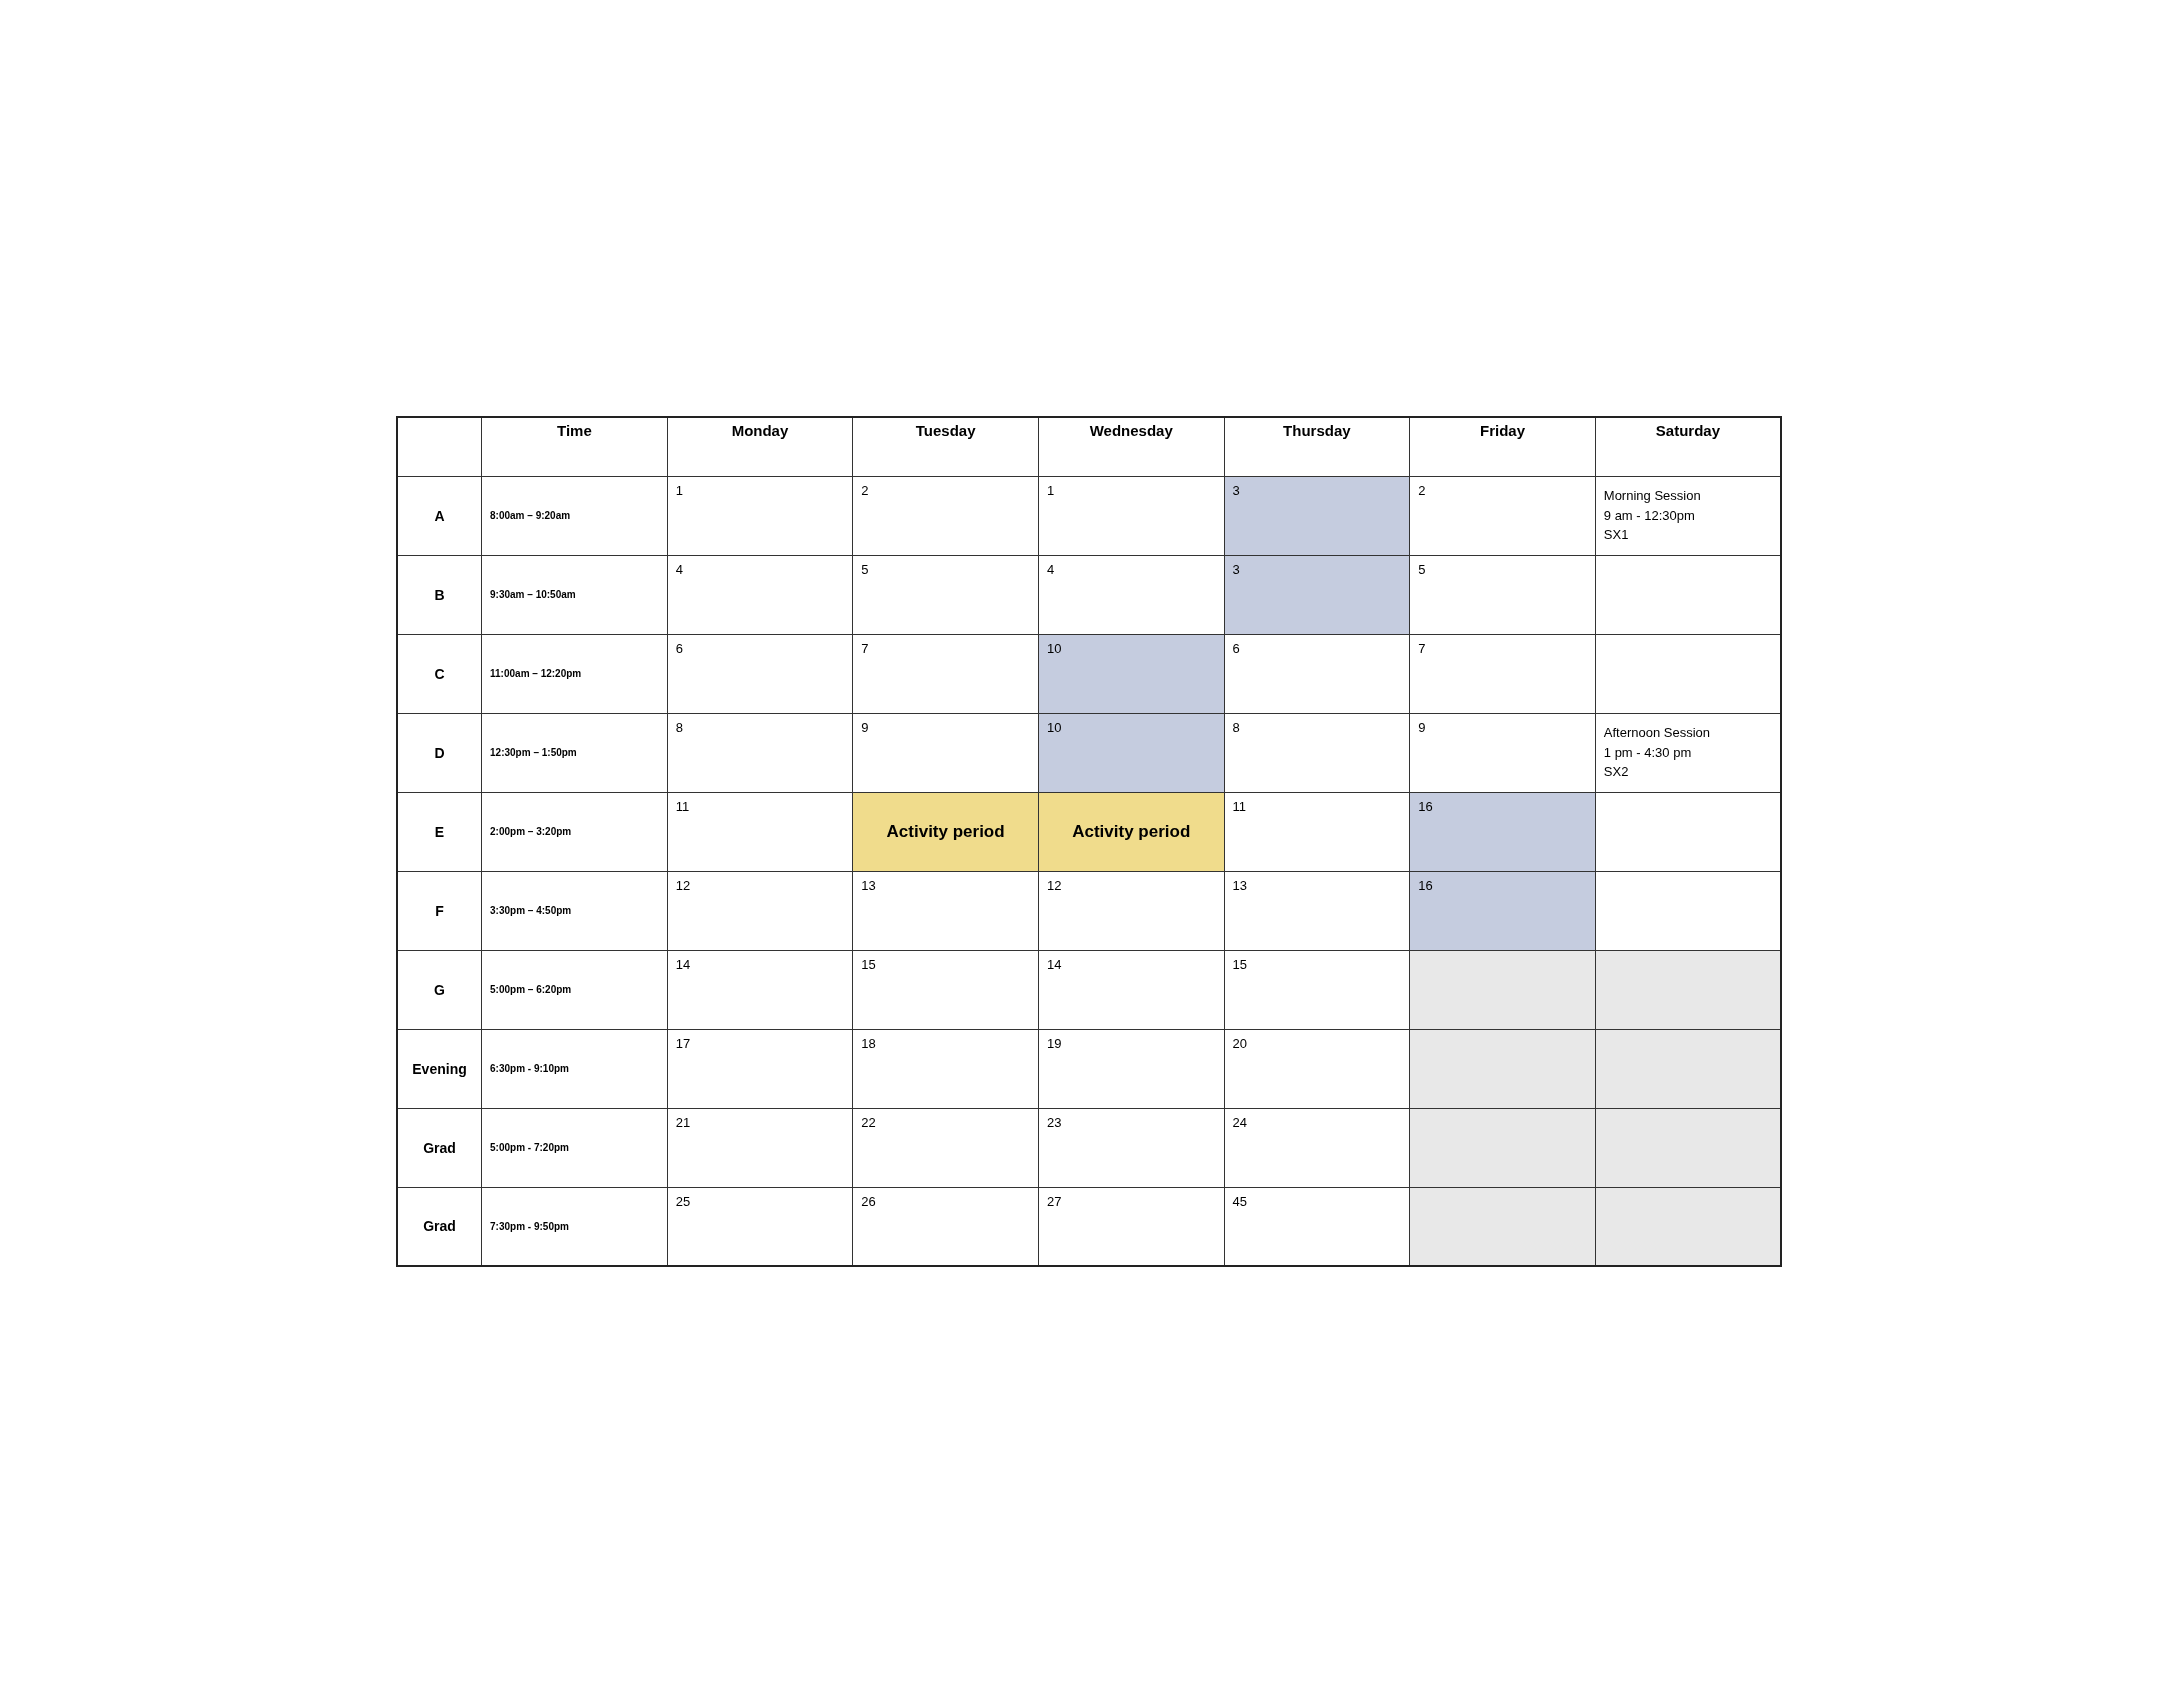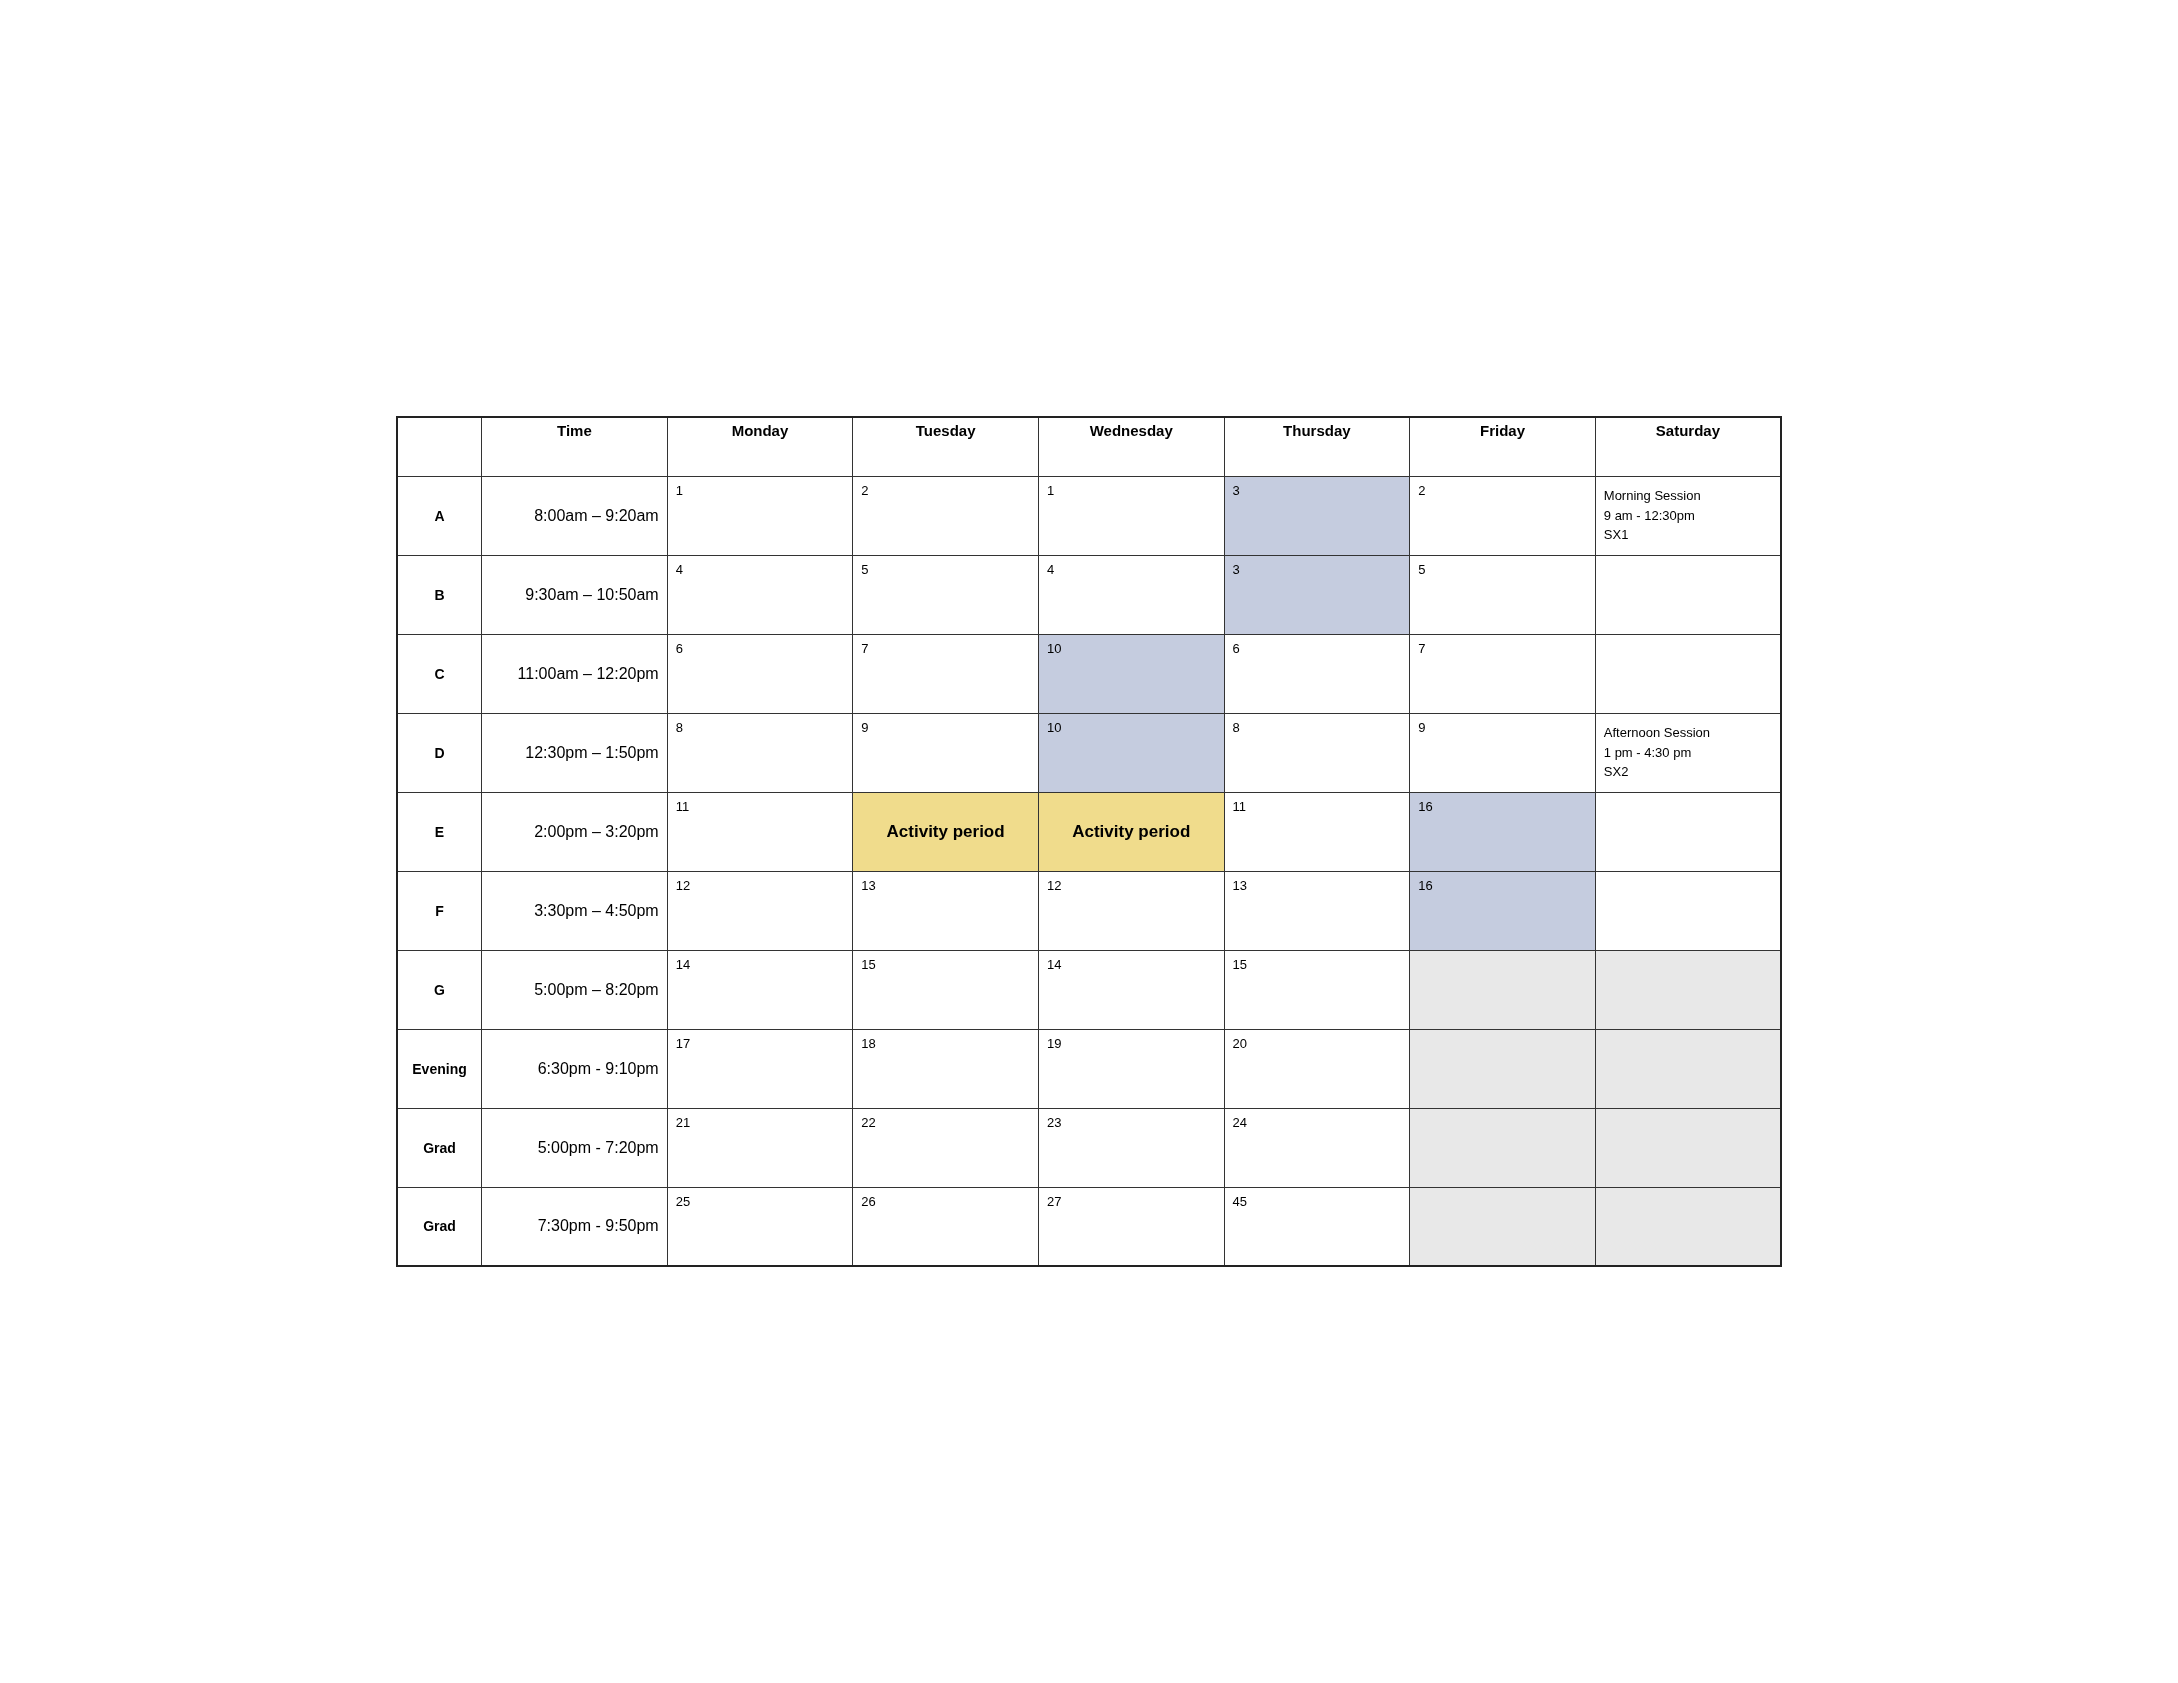--- a/index.html
+++ b/index.html
@@ -34,25 +34,25 @@
       font-size: 15px;
       padding: 4px 8px;
     }
     .col-row-label {
       text-align: center;
       font-weight: bold;
       width: 69px;
       vertical-align: middle;
     }
     .col-time {
-      text-align: right;
-      font-weight: normal;
+      text-align: left;
+      font-weight: bold;
       width: 158px;
       vertical-align: middle;
-      font-size: 16px;
+      font-size: 10px;
     }
     .col-day {
       width: 158px;
       min-height: 79px;
     }
     .cell-num {
       display: block;
       font-size: 13px;
       font-weight: normal;
       margin-bottom: 2px;
@@ -213,21 +213,21 @@
           <td class="col-day">
             <span class="cell-num">13</span>
           </td>
           <td class="col-day bg-blue">
             <span class="cell-num">16</span>
           </td>
           <td class="col-day"></td>
         </tr>
         <tr>
           <td class="col-row-label">G</td>
-          <td class="col-time">5:00pm – 8:20pm</td>
+          <td class="col-time">5:00pm – 6:20pm</td>
           <td class="col-day">
             <span class="cell-num">14</span>
           </td>
           <td class="col-day">
             <span class="cell-num">15</span>
           </td>
           <td class="col-day">
             <span class="cell-num">14</span>
           </td>
           <td class="col-day">

